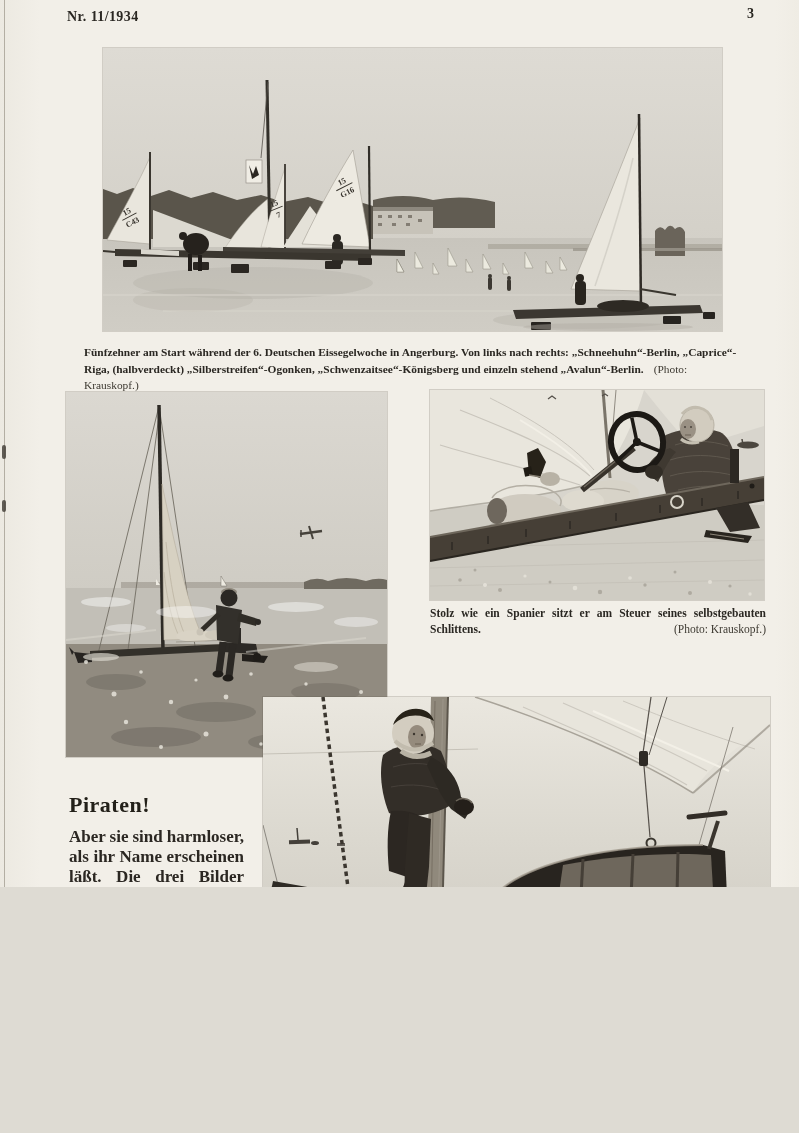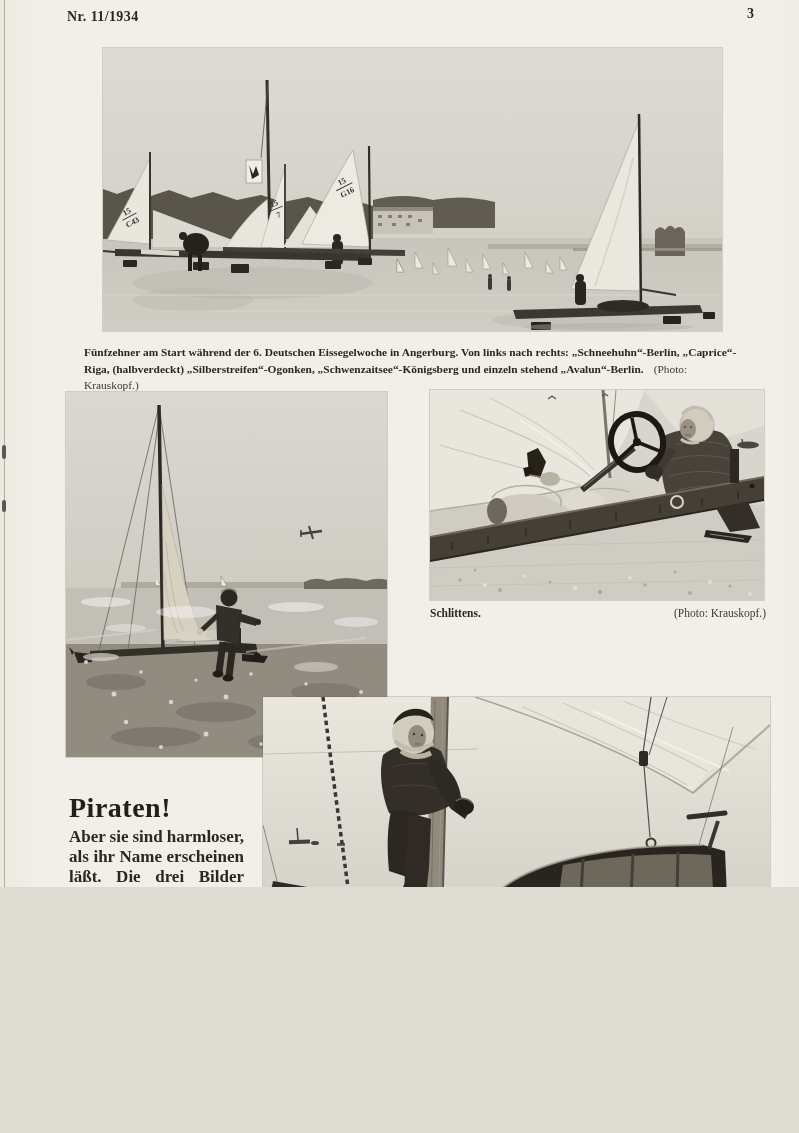--- a/index.html
+++ b/index.html
@@ -19,21 +19,21 @@
   .photo-mid-left{left:66px;top:392px;width:321px;height:365px;z-index:1;}
   .photo-mid-right{left:430px;top:390px;width:334px;height:210px;}
   .photo-bottom{left:263px;top:697px;width:507px;height:316px;z-index:3;}
   .caption-top{left:84px;top:344px;width:660px;
     font-size:11.4px;line-height:16.5px;font-weight:bold;color:#2a2722;}
   .caption-top .credit{font-weight:normal;margin-left:10px;color:#3d3931;}
   .caption-right{left:430px;top:606px;width:336px;font-size:11.5px;line-height:15.5px;font-weight:bold;}
   .caption-right .l1{text-align:justify;text-align-last:justify;}
   .caption-right .l2{display:flex;justify-content:space-between;gap:48px;}
   .caption-right .credit{font-weight:normal;color:#3d3931;}
-  .article-heading{left:69px;top:792px;font-size:28px;font-weight:bold;letter-spacing:.5px;color:#232019;}
+  .article-heading{left:69px;top:792px;font-size:22px;font-weight:bold;letter-spacing:.5px;color:#232019;}
   .article-body{left:69px;top:827px;width:175px;text-align:justify;
     font-size:17px;line-height:20px;font-weight:bold;color:#2b2722;word-spacing:-.3px;}
   .bottom-rule{left:0;top:1092px;width:799px;height:1px;background:#8f8a80;
     transform:rotate(-.22deg);transform-origin:left center;opacity:.8;}
   .watermark{right:4px;top:1102px;font-family:"Liberation Sans",sans-serif;font-weight:bold;
     font-size:14.5px;letter-spacing:-.2px;color:#f5f2ea;
     -webkit-text-stroke:1.1px #7a756b;text-shadow:0 0 1px #8a857b;padding-left:36px;}
   .sailnum{font-family:"Liberation Serif",serif;font-size:8px;font-weight:bold;fill:#36322c;}
 </style>
 </head>
@@ -396,20 +396,21 @@
     <rect x="300" y="59" width="9" height="34" fill="#2c2823"></rect>
     <g>
       <polygon points="286,118 318,112 330,138 300,142" fill="#332e28"></polygon>
       <polygon points="276,140 322,146 318,153 274,147" fill="#29251f"></polygon>
       <line x1="280" y1="144" x2="314" y2="149" stroke="#8d8679" stroke-width="1"></line>
     </g>
   </svg>
   </div>
 
   <div class="abs caption-right">
+    <div class="l1">Stolz wie ein Spanier sitzt er am Steuer seines selbstgebauten</div>
     <div class="l2">
       <span>Schlittens.</span>
       <span class="credit">(Photo: Krauskopf.)</span>
     </div>
   </div>
 
   <div class="abs article-heading">Piraten!</div>
   <div class="abs article-body">Aber sie sind harmloser, als ihr Name erscheinen läßt. Die drei Bilder wurden auf dem Schwenzaitsee während der Eissegelregatten um die deutsche Meisterschaft aufgenommen, in deren Rahmen erstmalig Schlittenrennen der Piratenklassen, jawohl Klassen, ausgetragen wurden. Das Material ist nicht immer erstklassig, darauf kommt es auch weniger an als auf den Geist und die Liebe zum schönen Eissegelsport. Und mit Leib und Seele sind die Jungs bei der Sache.</div>
 
   <div class="abs photo photo-bottom">

